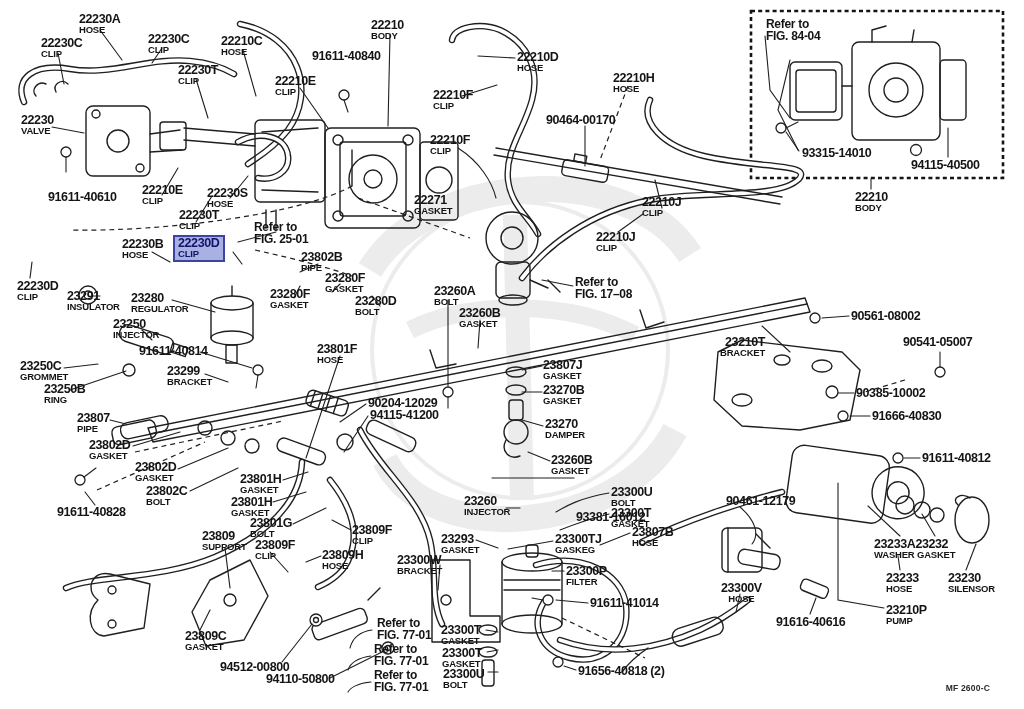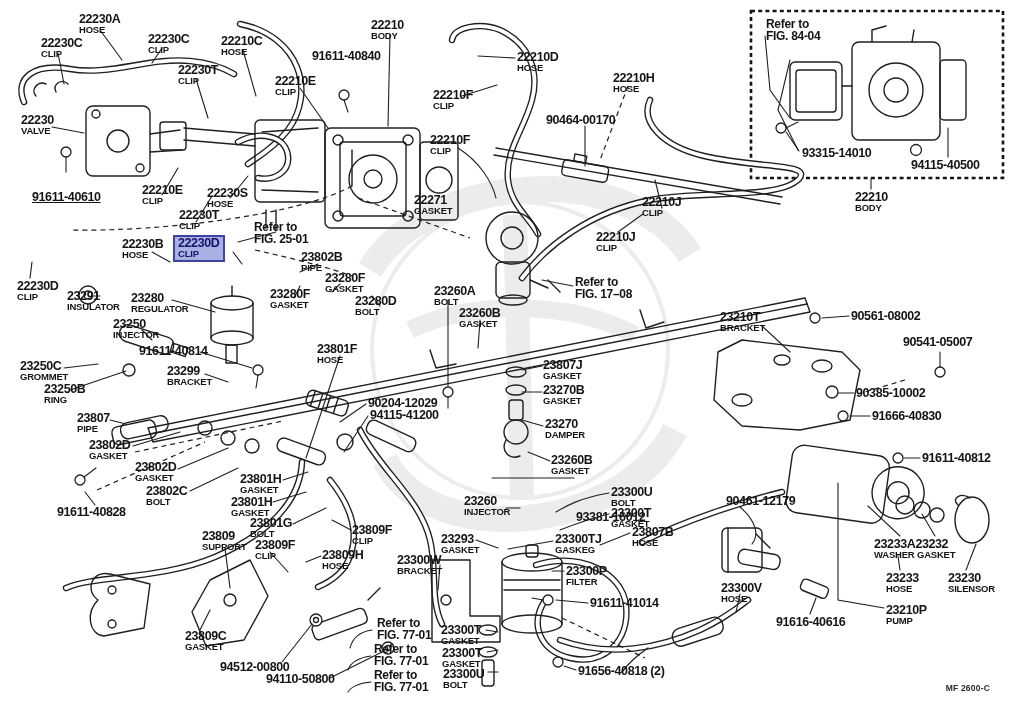--- a/index.html
+++ b/index.html
@@ -425,21 +425,21 @@
         <div class="s">CLIP</div>
       </div>
       <div class="lbl" style="left: 430px; top: 134px;">
         <div class="p">22210F</div>
         <div class="s">CLIP</div>
       </div>
       <div class="lbl" style="left: 21px; top: 114px;">
         <div class="p">22230</div>
         <div class="s">VALVE</div>
       </div>
-      <div class="lbl" style="left: 32px; top: 191px; text-decoration: underline;">
+      <div class="lbl" style="left: 48px; top: 191px;">
         <div class="p">91611-40610</div>
       </div>
       <div class="lbl" style="left: 142px; top: 184px;">
         <div class="p">22210E</div>
         <div class="s">CLIP</div>
       </div>
       <div class="lbl" style="left: 207px; top: 187px;">
         <div class="p">22230S</div>
         <div class="s">HOSE</div>
       </div>
@@ -692,21 +692,21 @@
         <div class="s">GASKET</div>
       </div>
       <div class="lbl" style="left: 231px; top: 496px;">
         <div class="p">23801H</div>
         <div class="s">GASKET</div>
       </div>
       <div class="lbl" style="left: 250px; top: 517px;">
         <div class="p">23801G</div>
         <div class="s">BOLT</div>
       </div>
-      <div class="lbl" style="left: 720px; top: 311px;">
+      <div class="lbl" style="left: 720px; top: 336px; text-align: right;">
         <div class="p">23210T</div>
         <div class="s">BRACKET</div>
       </div>
       <div class="lbl" style="left: 851px; top: 310px;">
         <div class="p">90561-08002</div>
       </div>
       <div class="lbl" style="left: 903px; top: 336px;">
         <div class="p">90541-05007</div>
       </div>
       <div class="lbl" style="left: 856px; top: 387px;">
@@ -714,21 +714,21 @@
       </div>
       <div class="lbl" style="left: 872px; top: 410px;">
         <div class="p">91666-40830</div>
       </div>
       <div class="lbl" style="left: 922px; top: 452px;">
         <div class="p">91611-40812</div>
       </div>
       <div class="lbl" style="left: 703px; top: 495px; margin-left: 23px;">
         <div class="p">90461-12179</div>
       </div>
-      <div class="lbl" style="left: 721px; top: 582px;">
+      <div class="lbl" style="left: 721px; top: 582px; text-align: center;">
         <div class="p">23300V</div>
         <div class="s">HOSE</div>
       </div>
       <div class="lbl" style="left: 776px; top: 616px;">
         <div class="p">91616-40616</div>
       </div>
       <div class="lbl" style="left: 874px; top: 538px;">
         <div class="p">23233A23232</div>
         <div class="s">WASHER GASKET</div>
       </div>

